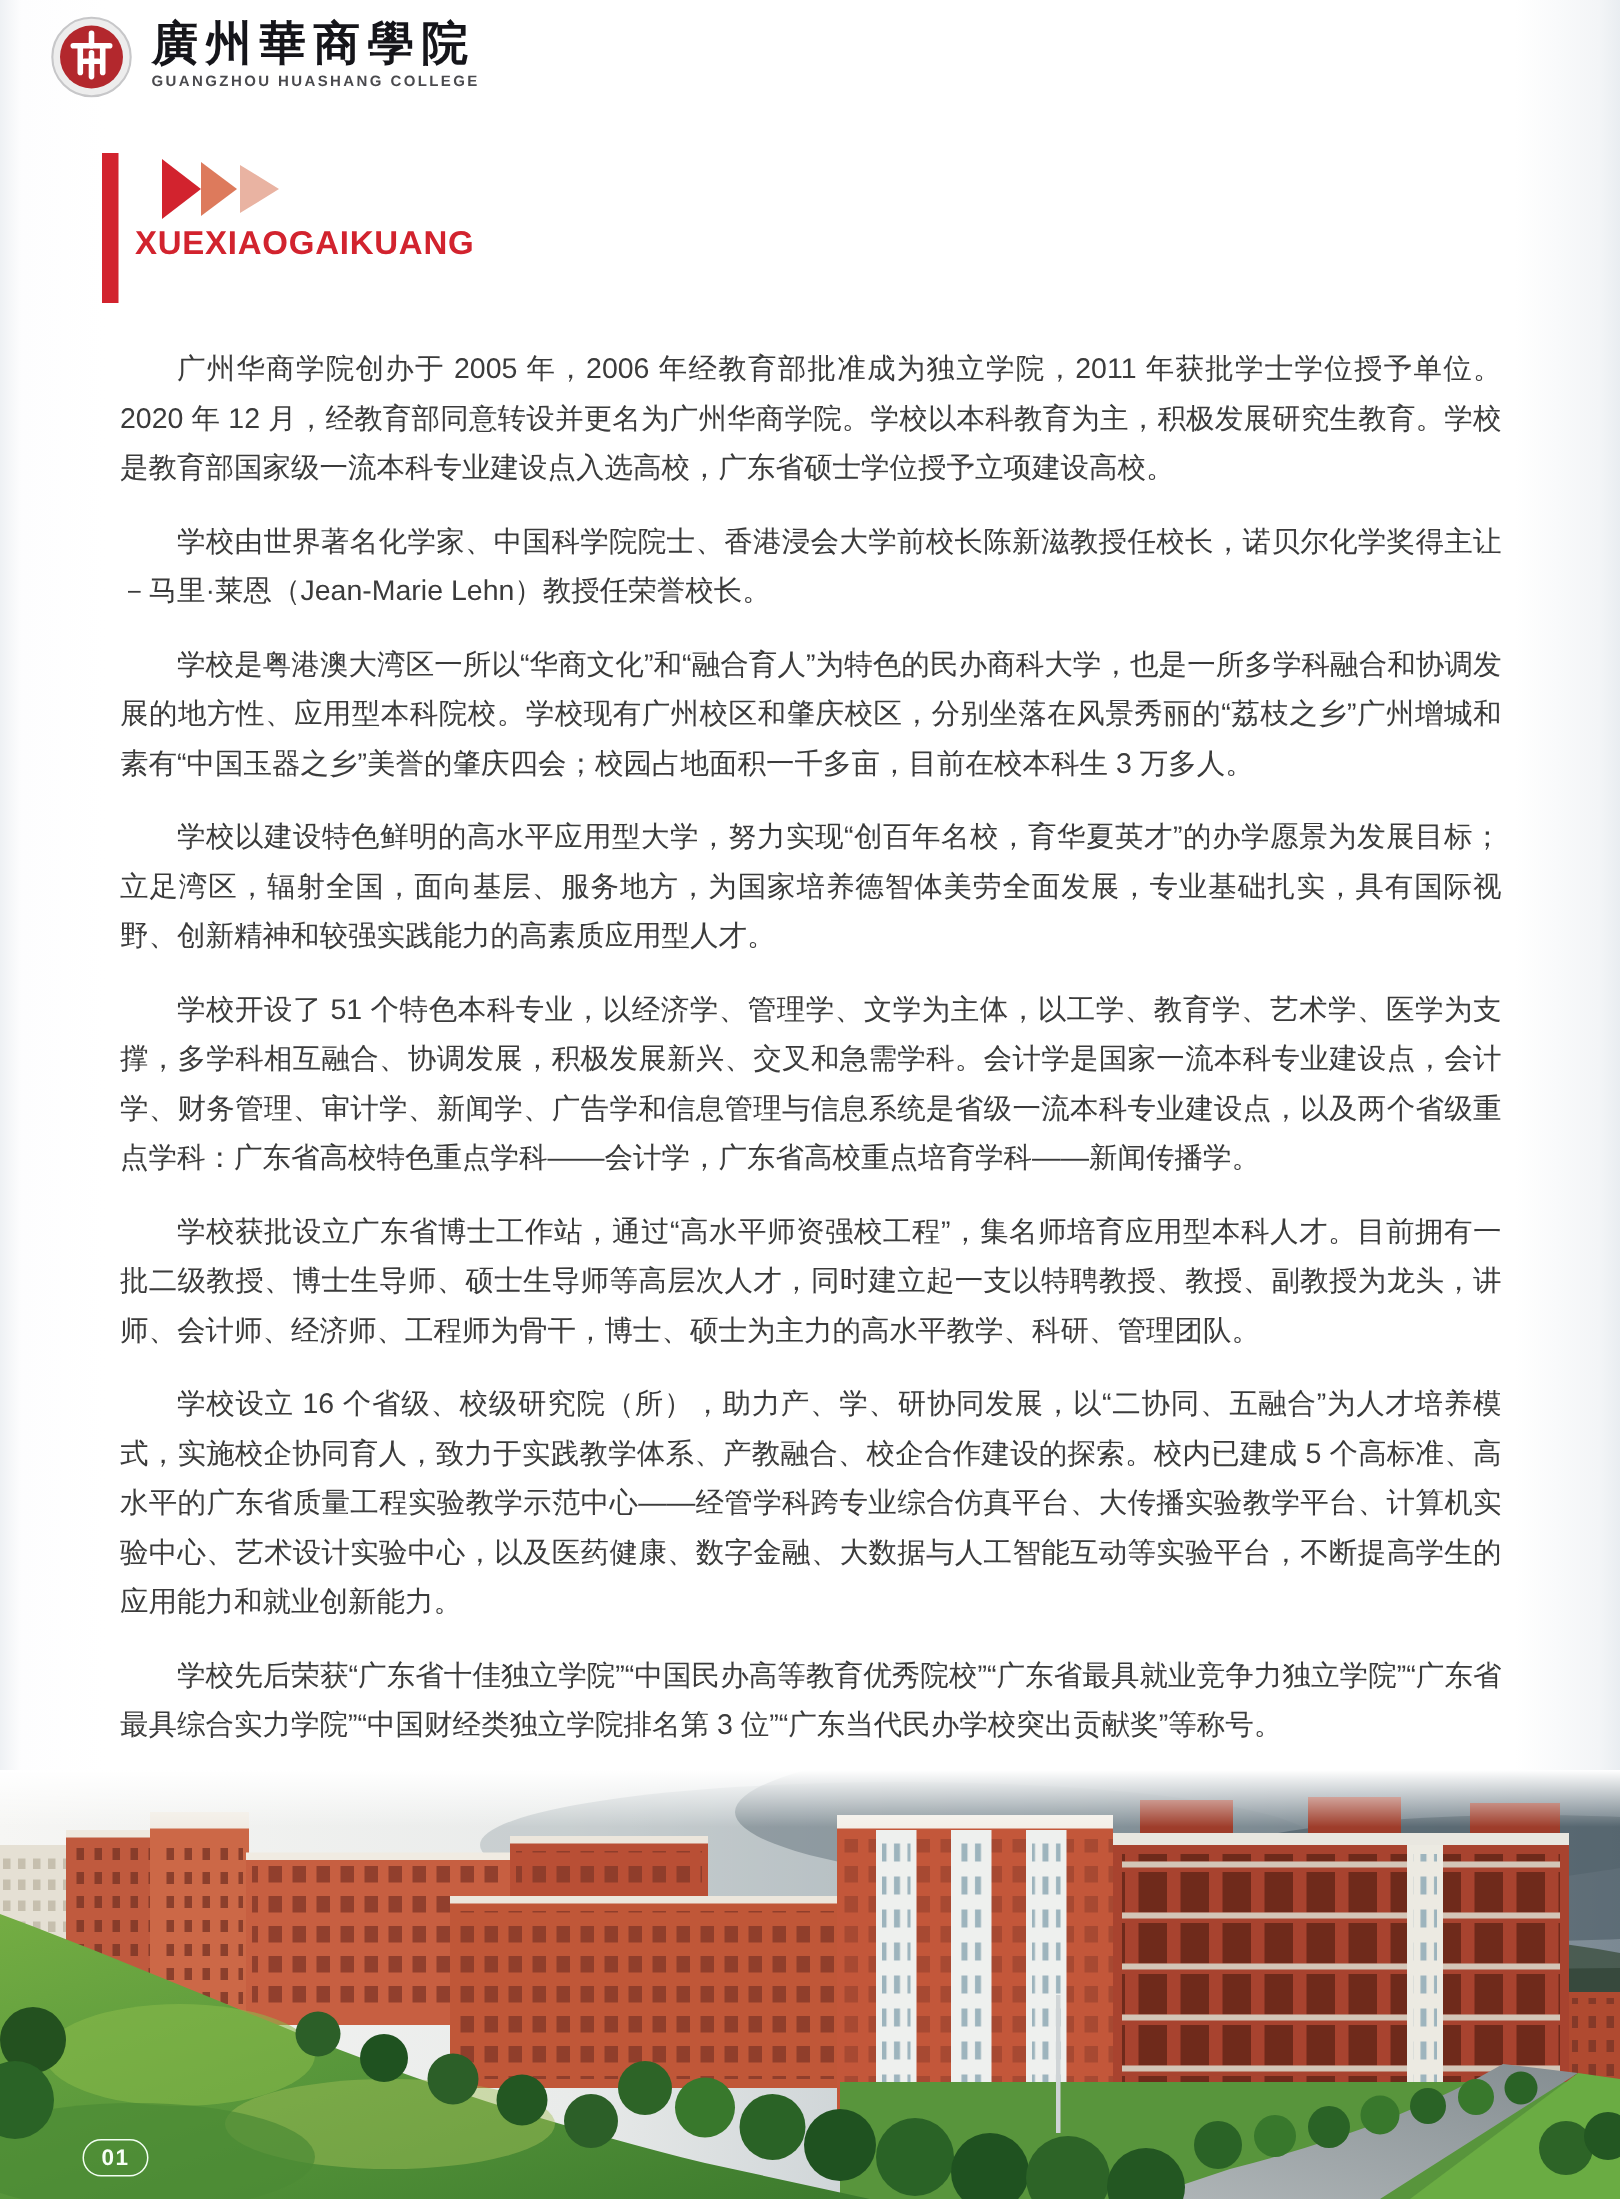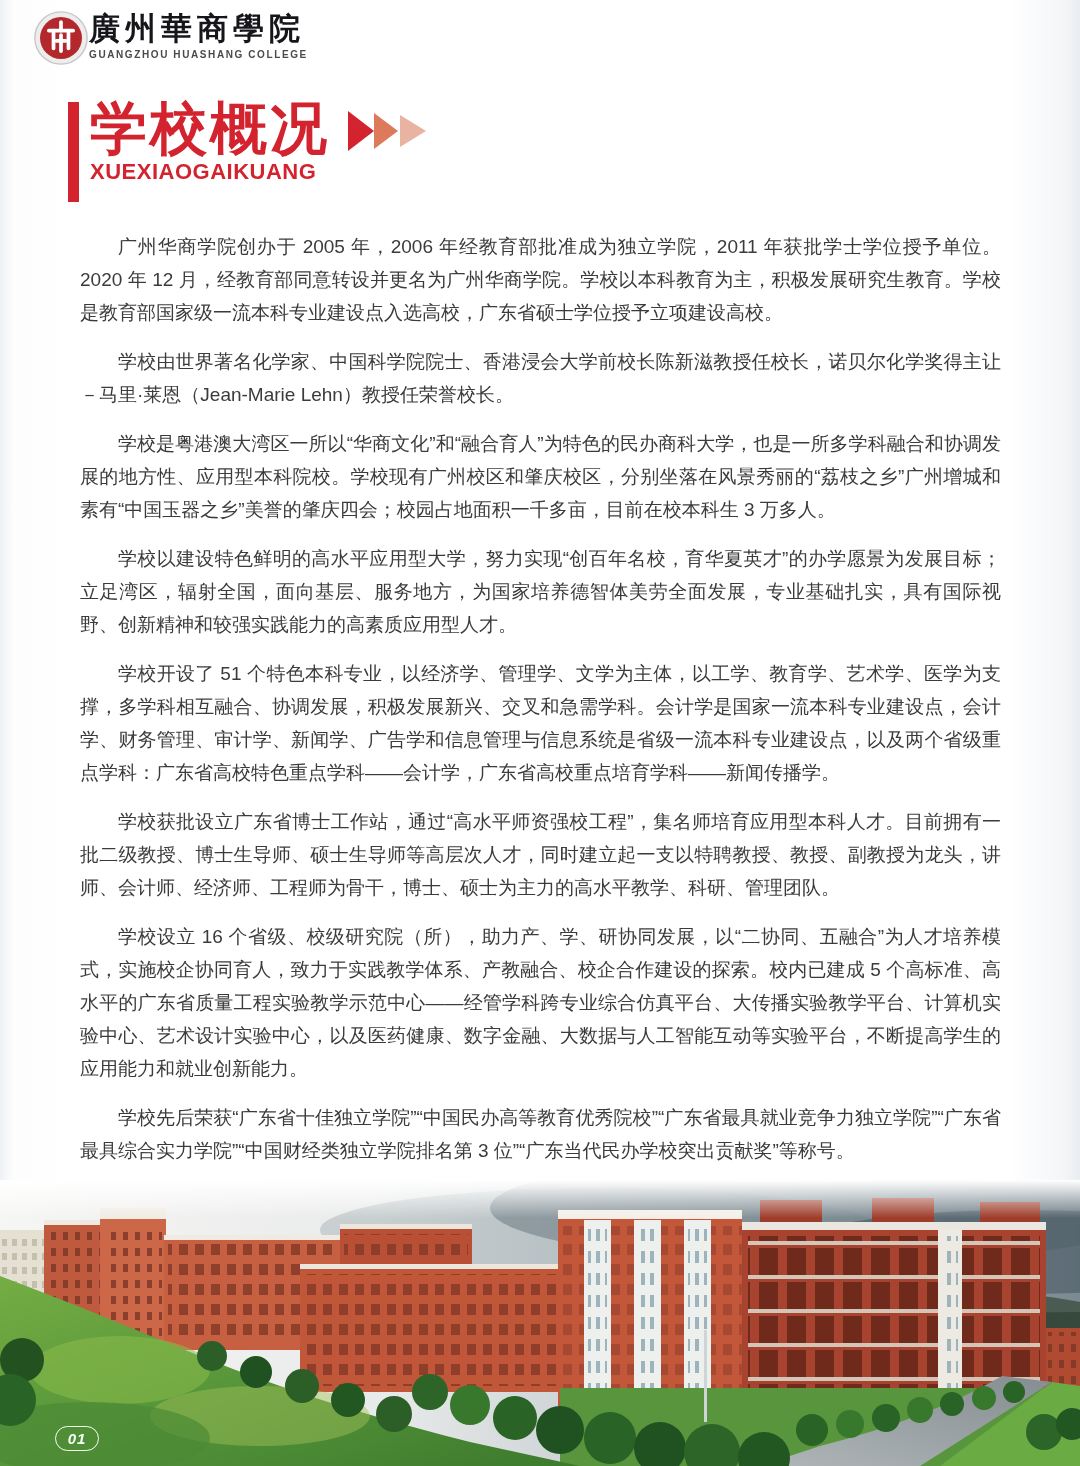--- a/index.html
+++ b/index.html
@@ -5,21 +5,21 @@
   html,body{margin:0;padding:0;}
   body{
     width:1080px;height:1466px;position:relative;overflow:hidden;
     background:linear-gradient(90deg,#eef1f4 0px,#fdfdfe 14px,#ffffff 70px,#ffffff 1010px,#f3f5f7 1066px,#e9edf1 1080px);
     font-family:"Liberation Sans","DejaVu Sans",sans-serif;
     -webkit-font-smoothing:antialiased;
   }
   
   .brand{position:absolute;top:10px;left:33px;display:flex;align-items:flex-start;}
   .seal{width:56px;height:56px;flex:0 0 auto;}
-  .brand-text{padding-top:2px;}
+  .brand-text{margin-left:12px;padding-top:2px;}
   .brand-zh{
     font-family:"Liberation Serif","DejaVu Serif",serif;font-weight:bold;
     font-size:31px;line-height:34px;color:#15151a;letter-spacing:5px;white-space:nowrap;
   }
   .brand-en{
     font-size:10px;line-height:12px;color:#4a4a4e;letter-spacing:1.6px;
     font-weight:bold;margin-top:3px;white-space:nowrap;text-align:right;
   }
   
   .section-head{position:absolute;top:98px;left:68px;width:600px;}
@@ -41,21 +41,21 @@
     text-justify:inter-ideograph;
   }
   .article p{margin:16px;text-indent:2em;}
   
   .photo{position:absolute;left:0;bottom:0;width:1080px;height:286px;}
   .photo svg{display:block;}
   .page-badge{
     position:absolute;left:55px;bottom:15px;width:42px;height:23px;
     border:1.5px solid #f2fff2;border-radius:13px;color:#f6fff6;
     font-size:15px;font-weight:bold;letter-spacing:1px;
-    display:flex;align-items:center;justify-content:center;font-style:italic;
+    display:flex;align-items:center;justify-content:center;
   }
 </style>
 </head>
 <body>
 
 <div class="brand">
   <svg class="seal" viewBox="0 0 60 60">
     <circle cx="30" cy="30" r="28" fill="#ededed" stroke="#c7c7c9" stroke-width="1.5"></circle>
     <circle cx="30" cy="30" r="22.5" fill="#b3282d"></circle>
     <g stroke="#ffffff" stroke-width="4" stroke-linecap="round" fill="none">
@@ -69,21 +69,20 @@
   </svg>
   <div class="brand-text">
     <div class="brand-zh">廣州華商學院</div>
     <div class="brand-en">GUANGZHOU HUASHANG COLLEGE</div>
   </div>
 </div>
 
 <div class="section-head">
   <div class="accent-bar"></div>
   <div class="title-row">
-    <div class="title-zh">学校概况</div>
     <svg class="arrows" width="92" height="44" viewBox="0 0 92 44">
       <polygon points="4,2 30,22 4,42" fill="#d2232e"></polygon>
       <polygon points="30,4 54,22 30,40" fill="#dd7a5c"></polygon>
       <polygon points="56,6 82,22 56,38" fill="#e9b3a2"></polygon>
     </svg>
   </div>
   <div class="title-py">XUEXIAOGAIKUANG</div>
 </div>
 
 <div class="article">

